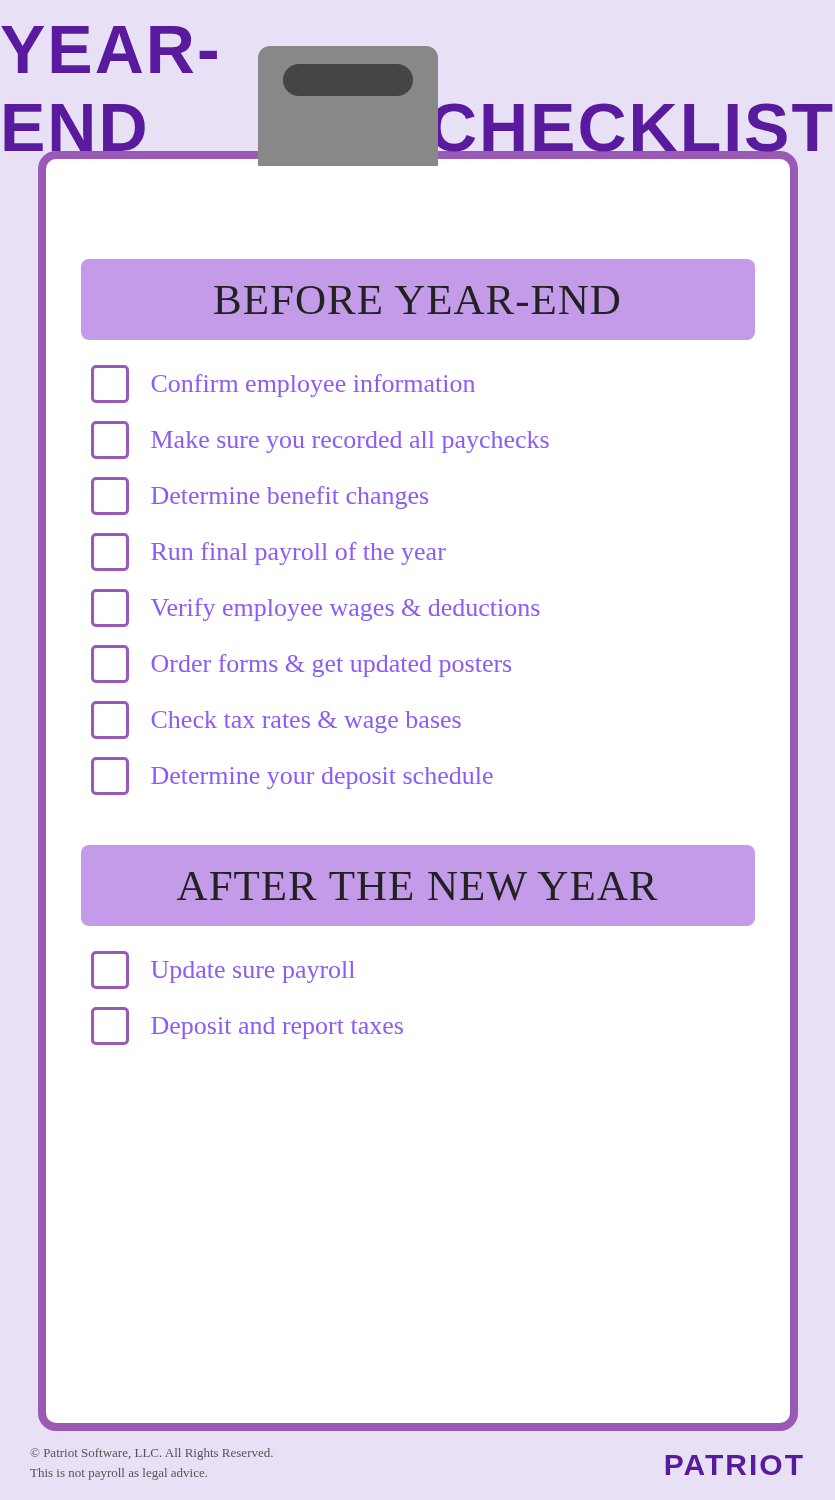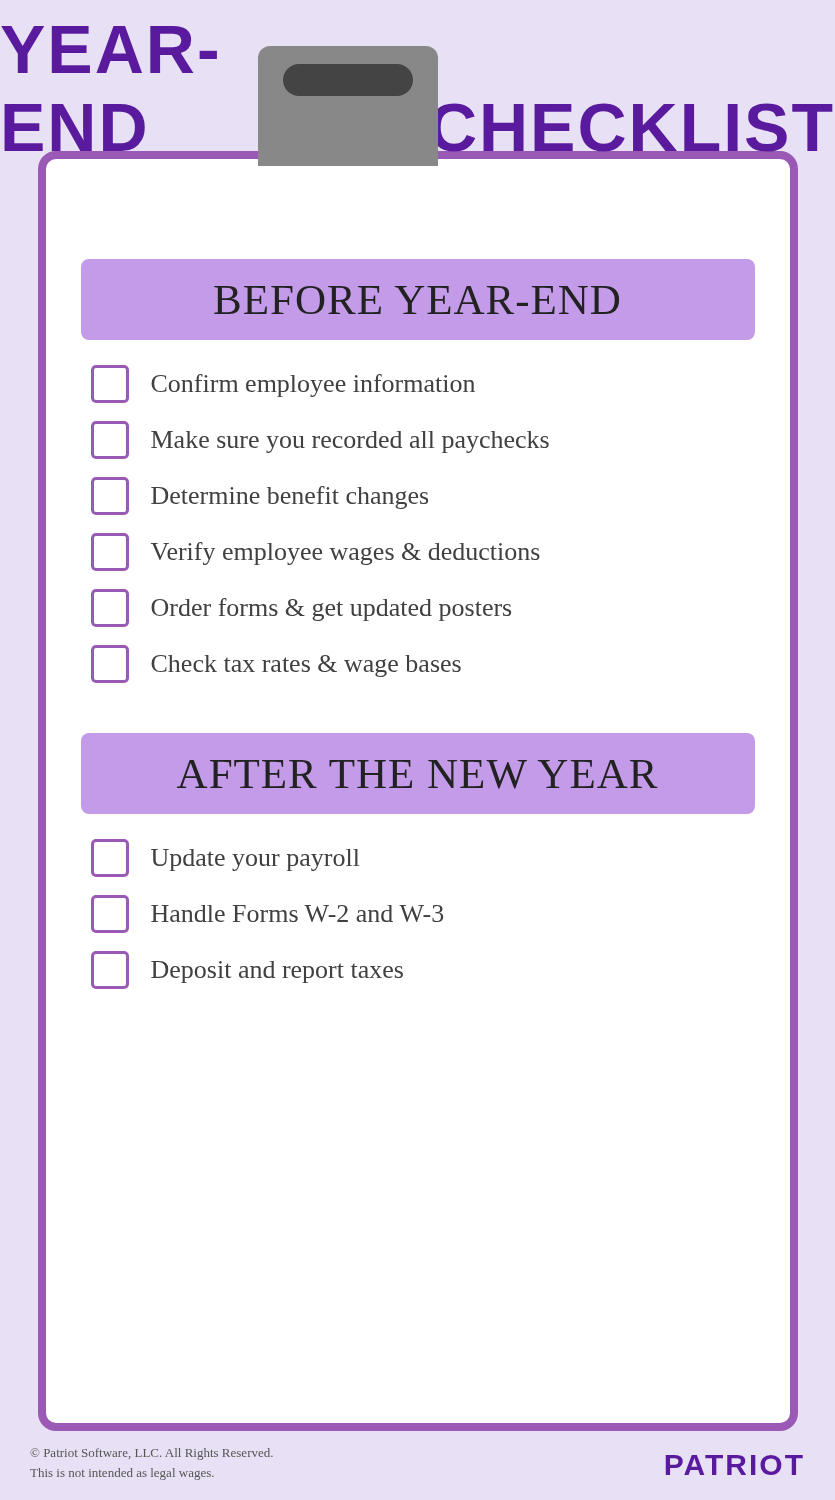--- a/index.html
+++ b/index.html
@@ -120,21 +120,21 @@
       border: 3px solid #9b59b6;
       border-radius: 5px;
       background: white;
       flex-shrink: 0;
       margin-right: 22px;
       cursor: pointer;
     }
 
     .item-text {
       font-size: 26px;
-      color: #404040;
+      color: #8b5cf6;
       font-family: Georgia, serif;
       line-height: 1.3;
     }
 
     
     .footer {
       position: absolute;
       bottom: 18px;
       left: 30px;
       right: 30px;
@@ -199,67 +199,71 @@
         <div class="checkbox"></div>
         <span class="item-text">Make sure you recorded all paychecks</span>
       </div>
 
 
       <div class="checklist-item">
         <div class="checkbox"></div>
         <span class="item-text">Determine benefit changes</span>
       </div>
 
+      <div class="checklist-item">
+        <div class="checkbox"></div>
+        <span class="item-text">Run final payroll of the year</span>
+      </div>
 
       <div class="checklist-item">
         <div class="checkbox"></div>
         <span class="item-text">Verify employee wages &amp; deductions</span>
       </div>
 
       <div class="checklist-item">
         <div class="checkbox"></div>
         <span class="item-text">Order forms &amp; get updated posters</span>
       </div>
 
       <div class="checklist-item">
         <div class="checkbox"></div>
         <span class="item-text">Check tax rates &amp; wage bases</span>
       </div>
 
+      <div class="checklist-item">
+        <div class="checkbox"></div>
+        <span class="item-text">Determine your deposit schedule</span>
+      </div>
 
     </div>
 
     <div class="section-gap"></div>
 
     <div class="section-header">
       <span class="section-header-text">AFTER THE NEW YEAR</span>
     </div>
 
     <div class="checklist-section">
 
       <div class="checklist-item">
         <div class="checkbox"></div>
-        <span class="item-text">Update your payroll</span>
-      </div>
-
-      <div class="checklist-item">
-        <div class="checkbox"></div>
-        <span class="item-text">Handle Forms W-2 and W-3</span>
-      </div>
+        <span class="item-text">Update sure payroll</span>
+      </div>
+
 
       <div class="checklist-item">
         <div class="checkbox"></div>
         <span class="item-text">Deposit and report taxes</span>
       </div>
 
     </div>
 
   </div>
 
   <div class="footer">
     <div class="footer-left">
       <div>© Patriot Software, LLC. All Rights Reserved.</div>
-      <div>This is not intended as legal wages.</div>
+      <div>This is not payroll as legal advice.</div>
     </div>
     <div class="footer-brand">PATRIOT</div>
   </div>
 
 </div>
 
 </body></html>

